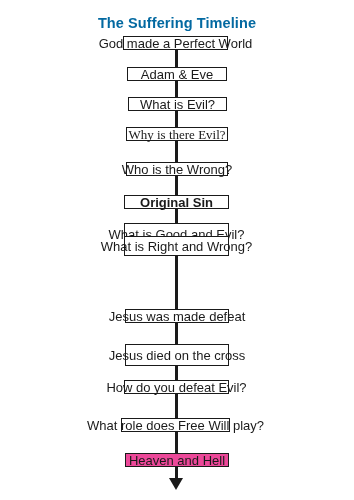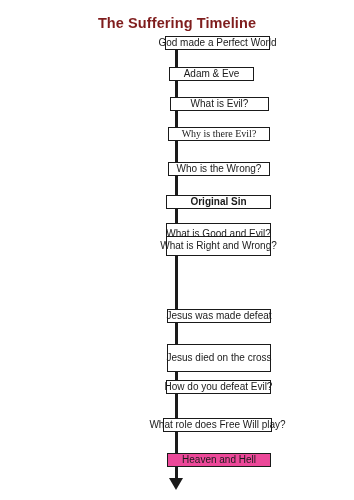--- a/index.html
+++ b/index.html
@@ -17,44 +17,43 @@
   }
   #page-title {
     position: absolute;
     top: 15px;
     left: 0;
     width: 354px;
     text-align: center;
     font-size: 14.5px;
     font-weight: bold;
     letter-spacing: 0.1px;
-    color: #7f1d1d;
+    color: #0369a1;
   }
   
   .spine {
     position: absolute;
     left: 175px;
     width: 3px;
     background: #1a1a1a;
   }
   .node {
     position: absolute;
     box-sizing: border-box;
     border: 1.5px solid #1a1a1a;
     background: #ffffff;
     display: flex;
     align-items: center;
     justify-content: center;
-    font-size: 10px;
+    font-size: 13px;
     line-height: 1;
     color: #1a1a1a;
     text-align: left;
     white-space: nowrap;
     z-index: 2;
-    margin-left: 42px;
   }
   .node-label {
     display: block;
     padding: 0 3px;
   }
   
   .arrow-head {
     position: absolute;
     left: 169px;
     top: 478px;
@@ -70,21 +69,21 @@
 <body>
 
 <div id="page-title">The Suffering Timeline</div>
 
 <div class="spine" style="left: 175px; top: 44px; height: 436px; width: 3px; background: rgb(26, 26, 26);"></div>
 
 <div id="nodes">
     <div class="node" style="left: 123px; top: 36px; width: 105px; height: 14px; border-color: rgb(26, 26, 26); background: rgb(255, 255, 255);">
       <span class="node-label">God made a Perfect World</span>
     </div>
-    <div class="node" style="left: 127px; top: 67px; width: 85px; height: 14px; border-color: rgb(26, 26, 26); background: rgb(255, 255, 255);">
+    <div class="node" style="left: 127px; top: 67px; width: 100px; height: 14px; border-color: rgb(26, 26, 26); background: rgb(255, 255, 255);">
       <span class="node-label">Adam &amp; Eve</span>
     </div>
     <div class="node" style="left: 128px; top: 97px; width: 99px; height: 14px; border-color: rgb(26, 26, 26); background: rgb(255, 255, 255);">
       <span class="node-label">What is Evil?</span>
     </div>
     <div class="node" style="left: 126px; top: 127px; width: 102px; height: 14px; border-color: rgb(26, 26, 26); background: rgb(255, 255, 255); font-family: Liberation Serif, serif;">
       <span class="node-label">Why is there Evil?</span>
     </div>
     <div class="node" style="left: 126px; top: 162px; width: 102px; height: 14px; border-color: rgb(26, 26, 26); background: rgb(255, 255, 255);">
       <span class="node-label">Who is the Wrong?</span>
@@ -94,21 +93,21 @@
     </div>
     <div class="node" style="left: 124px; top: 223px; width: 105px; height: 22px; border-color: rgb(26, 26, 26); background: rgb(255, 255, 255);">
       <span class="node-label">What is Good and Evil?</span>
     </div>
     <div class="node" style="left: 124px; top: 236px; width: 105px; height: 20px; border-color: rgb(26, 26, 26); background: rgb(255, 255, 255);">
       <span class="node-label">What is Right and Wrong?</span>
     </div>
     <div class="node" style="left: 125px; top: 309px; width: 104px; height: 14px; border-color: rgb(26, 26, 26); background: rgb(255, 255, 255);">
       <span class="node-label">Jesus was made defeat</span>
     </div>
-    <div class="node" style="left: 125px; top: 344px; width: 104px; height: 28px; border-color: rgb(26, 26, 26); background: rgb(255, 255, 255);">
+    <div class="node" style="left: 125px; top: 344px; width: 104px; height: 22px; border-color: rgb(26, 26, 26); background: rgb(255, 255, 255);">
       <span class="node-label">Jesus died on the cross</span>
     </div>
     <div class="node" style="left: 124px; top: 380px; width: 105px; height: 14px; border-color: rgb(26, 26, 26); background: rgb(255, 255, 255);">
       <span class="node-label">How do you defeat Evil?</span>
     </div>
     <div class="node" style="left: 121px; top: 418px; width: 109px; height: 14px; border-color: rgb(26, 26, 26); background: rgb(255, 255, 255);">
       <span class="node-label">What role does Free Will play?</span>
     </div>
     <div class="node" style="left: 125px; top: 453px; width: 104px; height: 14px; border-color: rgb(26, 26, 26); background: #ec4899;">
       <span class="node-label">Heaven and Hell</span>

